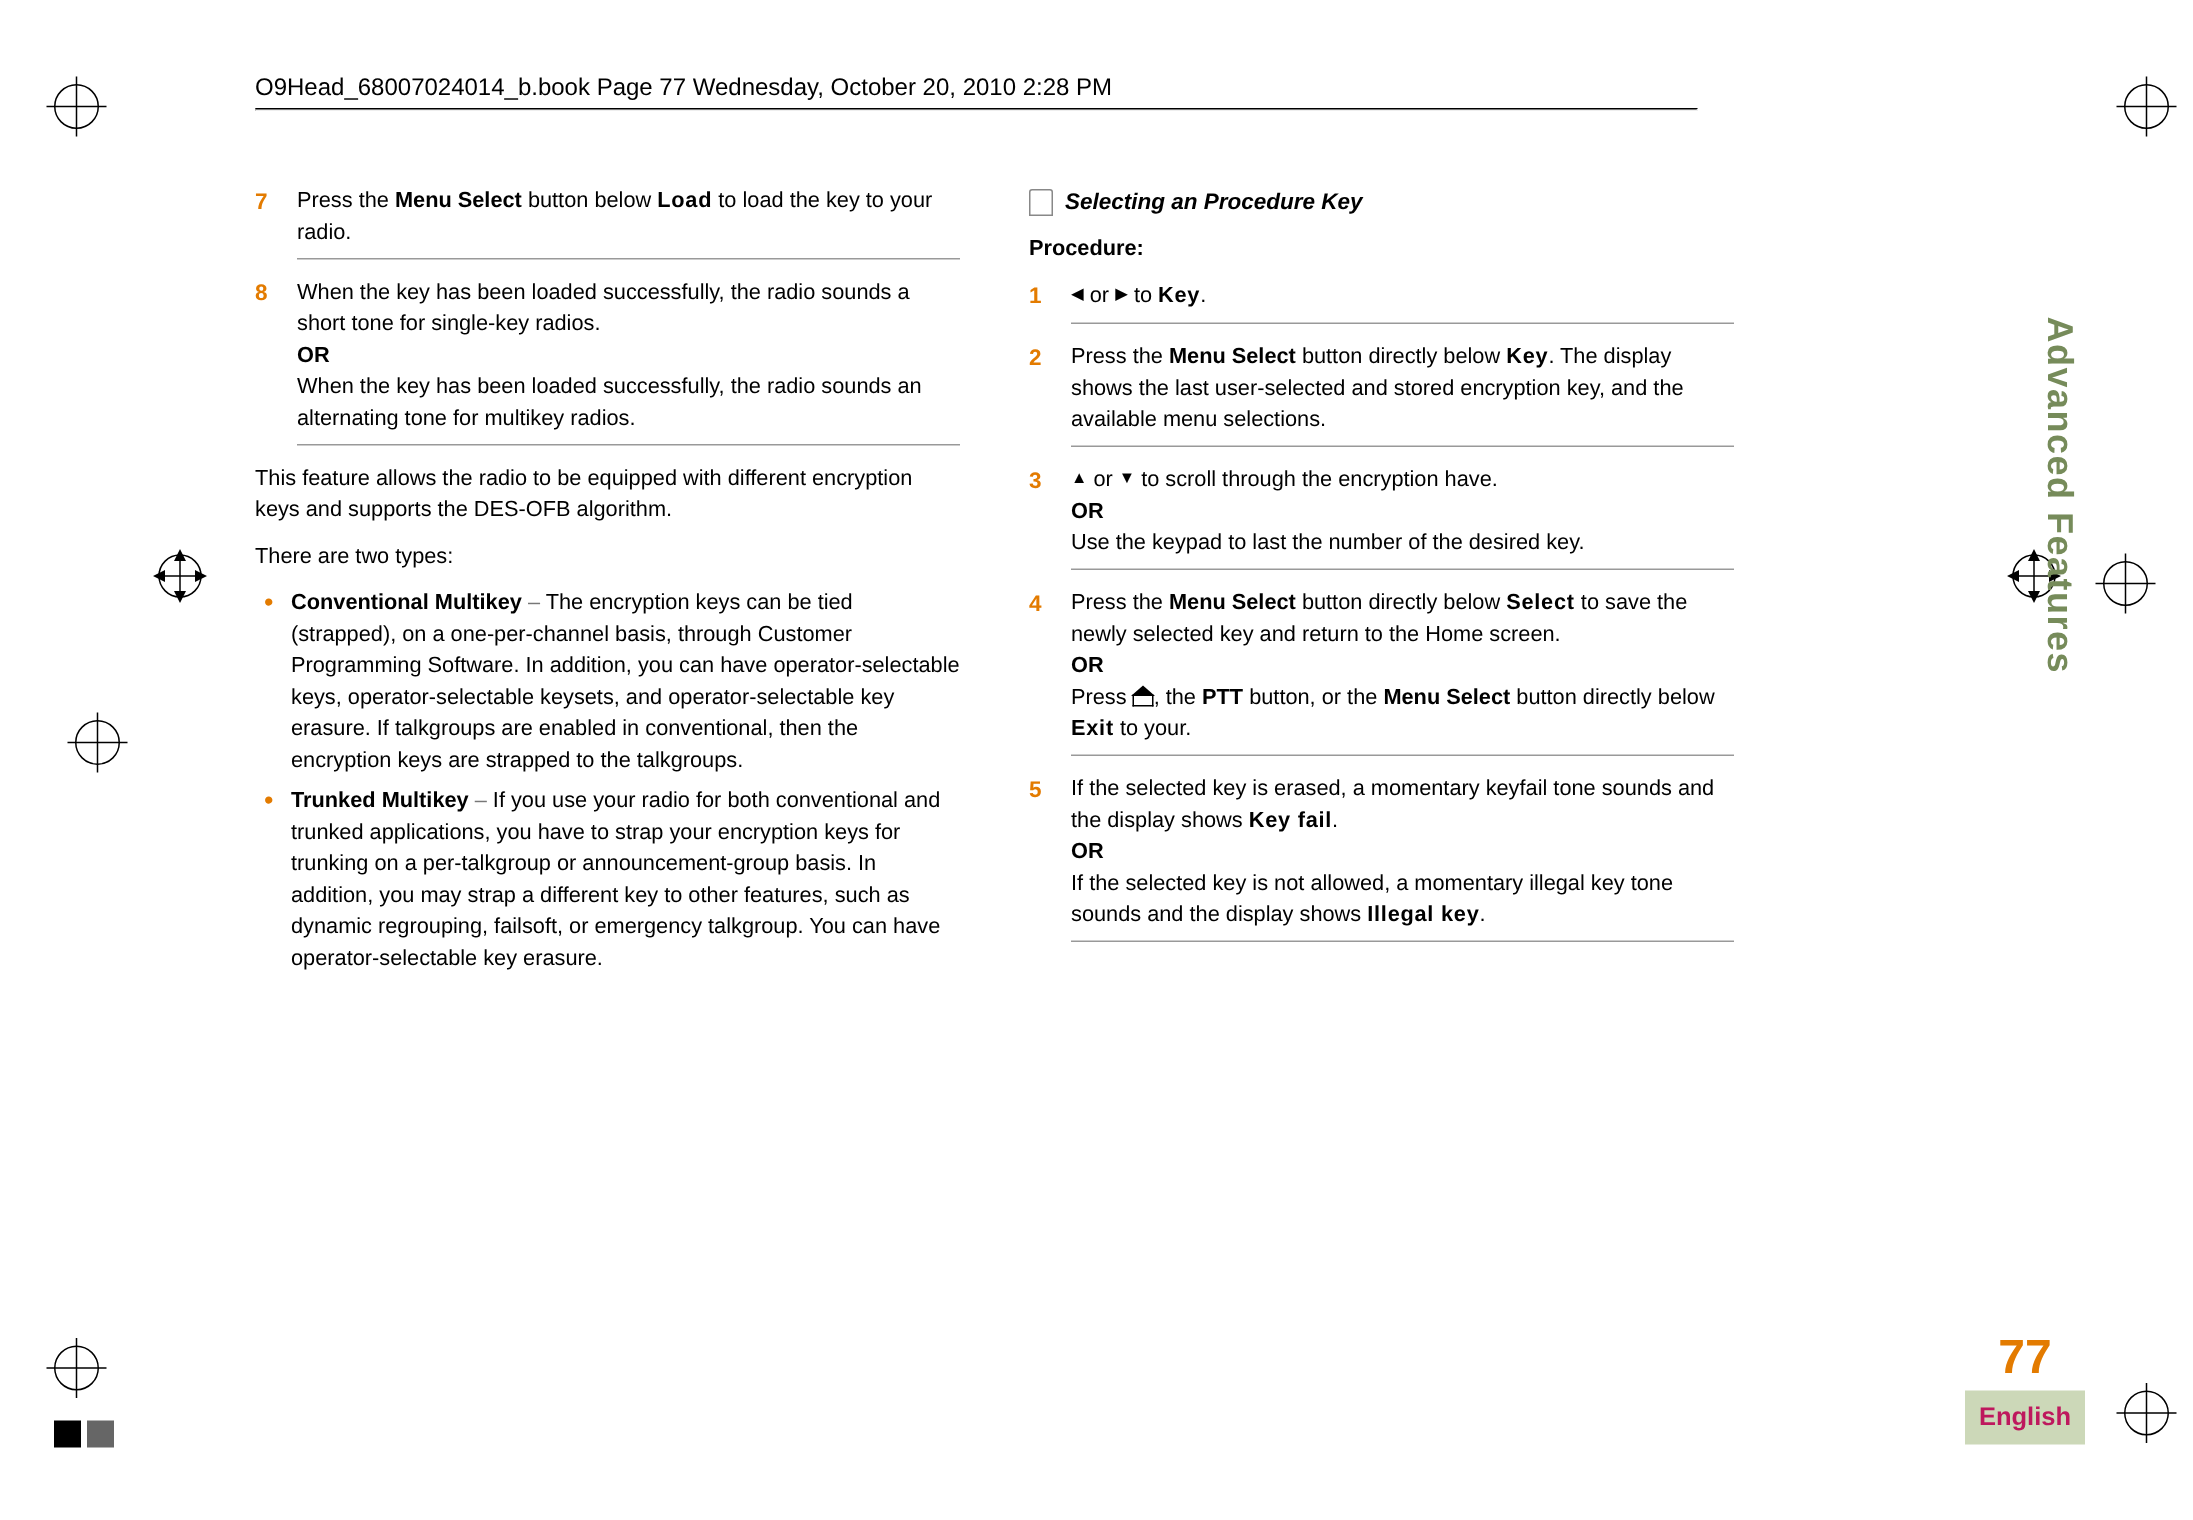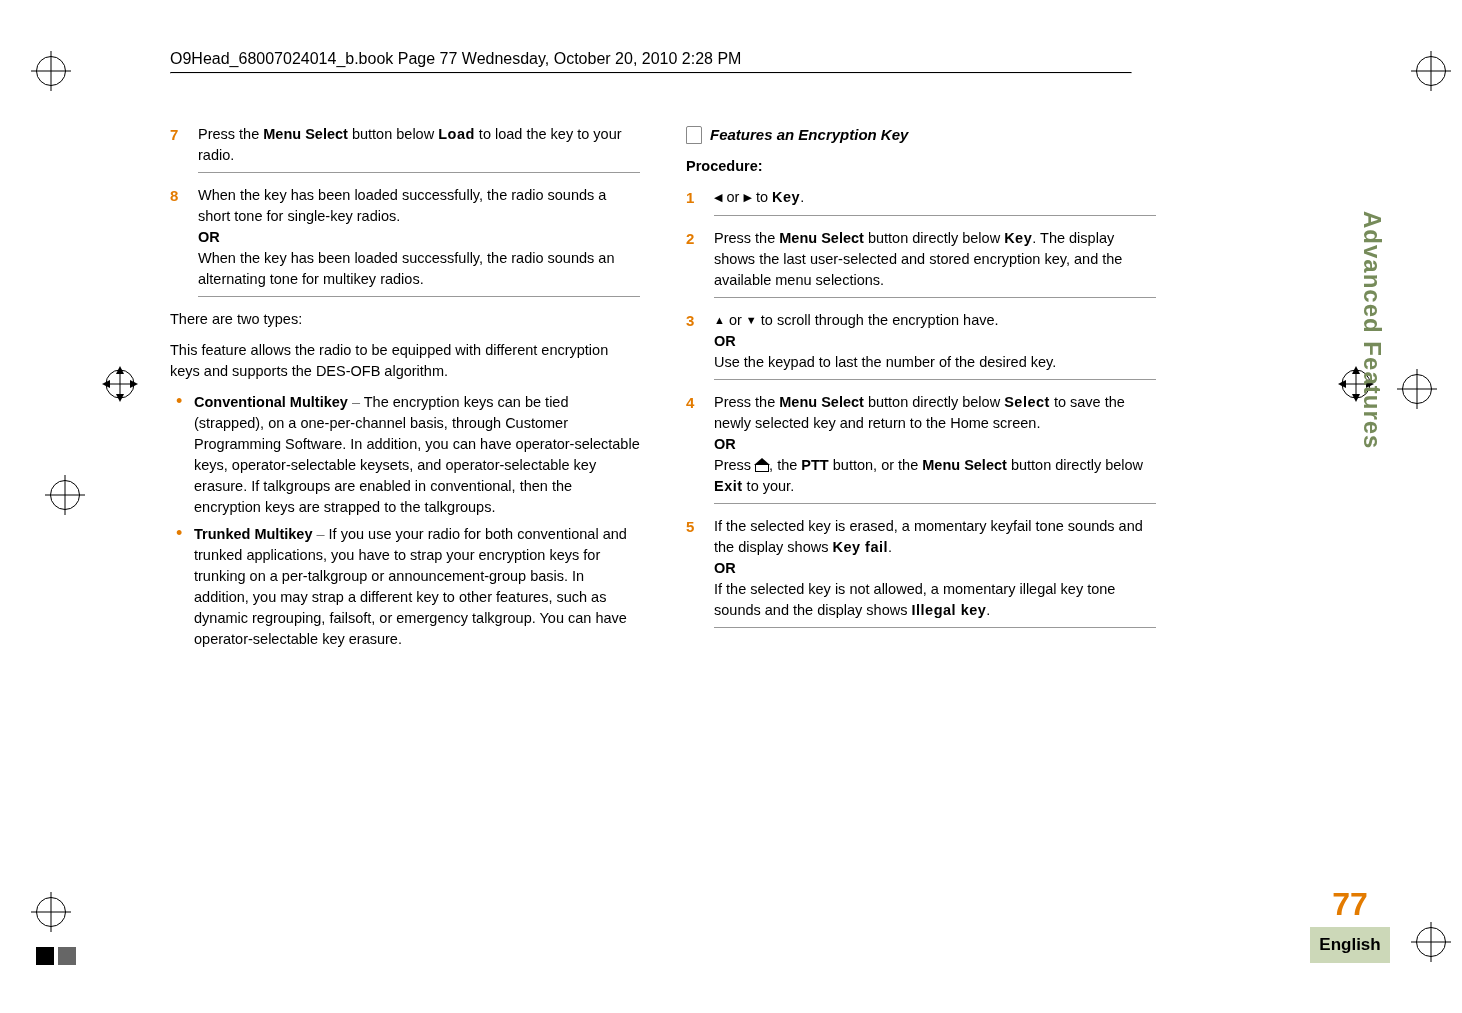--- a/index.html
+++ b/index.html
@@ -121,21 +121,21 @@
     color: #e37b00;
     font-size: 32px;
     font-weight: bold;
   }
   .lang-box {
     background: #ccd8b8;
     padding: 8px 0;
     margin-top: 4px;
   }
   .lang-txt {
-    color: #000000;
+    color: #be185d;
     font-weight: bold;
     font-size: 17px;
   }
   .home-icon {
     display: inline-block;
     width: 14px;
     height: 12px;
     vertical-align: middle;
     position: relative;
   }
@@ -246,41 +246,41 @@
         <div class="step-num">8</div>
         <div class="step-body">
           <div>When the key has been loaded successfully, the radio sounds a short tone for single-key radios.</div>
           <div class="or-txt">OR</div>
           <div>When the key has been loaded successfully, the radio sounds an alternating tone for multikey radios.</div>
         </div>
       </div>
       <hr class="step-hr">
 
 
+      <div class="para">This feature allows the radio to be equipped with different encryption keys and supports the DES-OFB algorithm.</div>
       <div class="para">There are two types:</div>
-      <div class="para">This feature allows the radio to be equipped with different encryption keys and supports the DES-OFB algorithm.</div>
 
       <div class="bul">
         <div class="bul-dot">•</div>
         <div class="bul-body">
           <span class="b-term">Conventional Multikey</span><span class="dash"> – </span><span>The encryption keys can be tied (strapped), on a one-per-channel basis, through Customer Programming Software. In addition, you can have operator-selectable keys, operator-selectable keysets, and operator-selectable key erasure. If talkgroups are enabled in conventional, then the encryption keys are strapped to the talkgroups.</span>
         </div>
       </div>
       <div class="bul">
         <div class="bul-dot">•</div>
         <div class="bul-body">
           <span class="b-term">Trunked Multikey</span><span class="dash"> – </span><span>If you use your radio for both conventional and trunked applications, you have to strap your encryption keys for trunking on a per-talkgroup or announcement-group basis. In addition, you may strap a different key to other features, such as dynamic regrouping, failsoft, or emergency talkgroup. You can have operator-selectable key erasure.</span>
         </div>
       </div>
     </div>
 
     <div class="col">
       <div class="section-title" style="margin-top:0">
         <span class="sec-icon"></span>
-        <span class="sec-label">Features an Encryption Key</span>
+        <span class="sec-label">Selecting an Procedure Key</span>
       </div>
 
       <div class="proc-label">Procedure:</div>
 
       <div class="step">
         <div class="step-num">1</div>
         <div class="step-body">
           <span class="tri">◀</span><span> or </span><span class="tri">▶</span><span> to </span><span class="screen-txt">Key</span><span>.</span>
         </div>
       </div>

